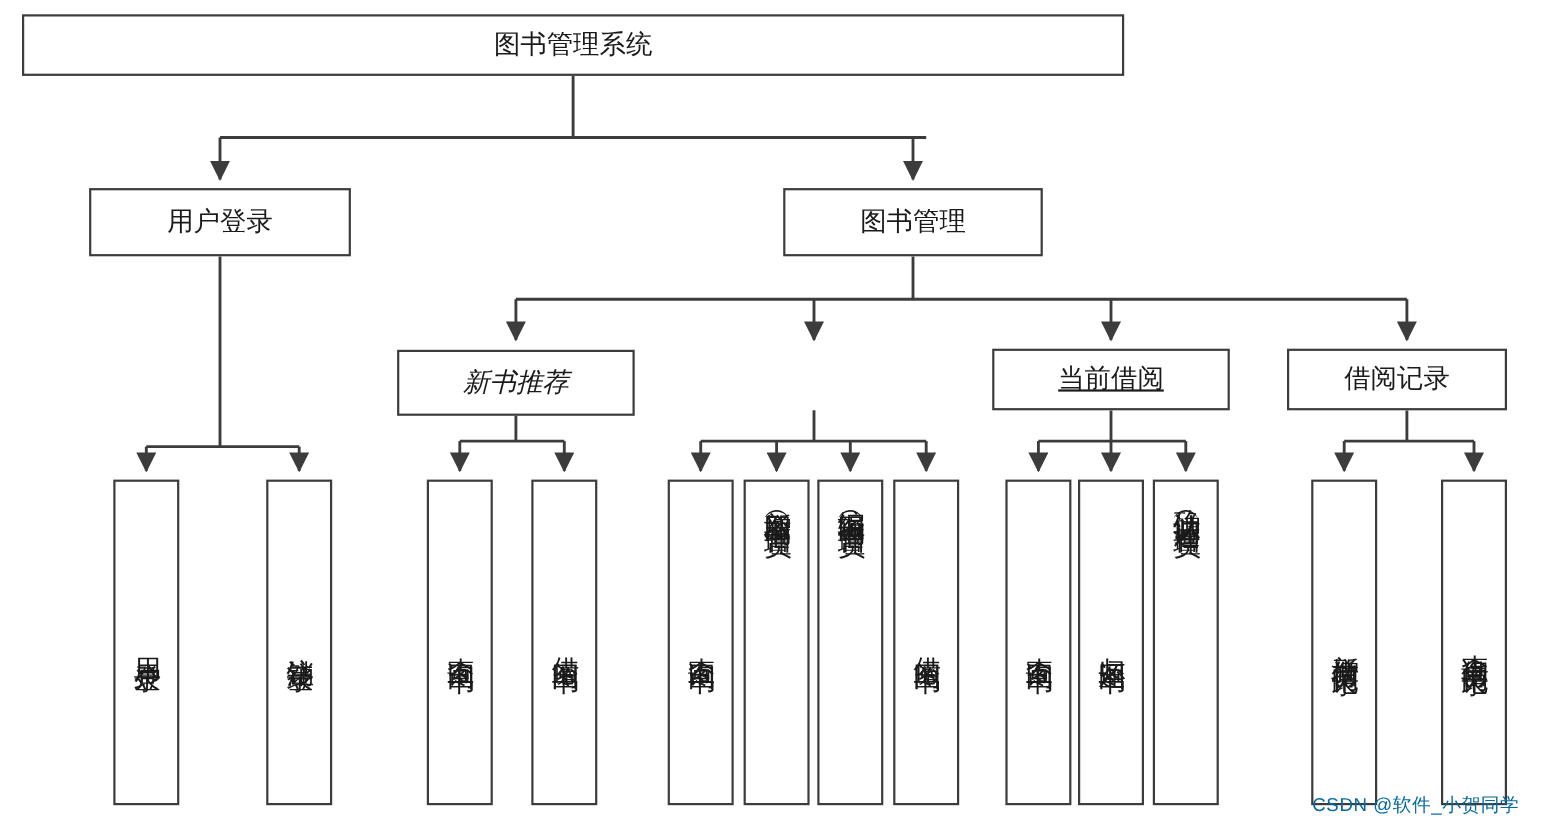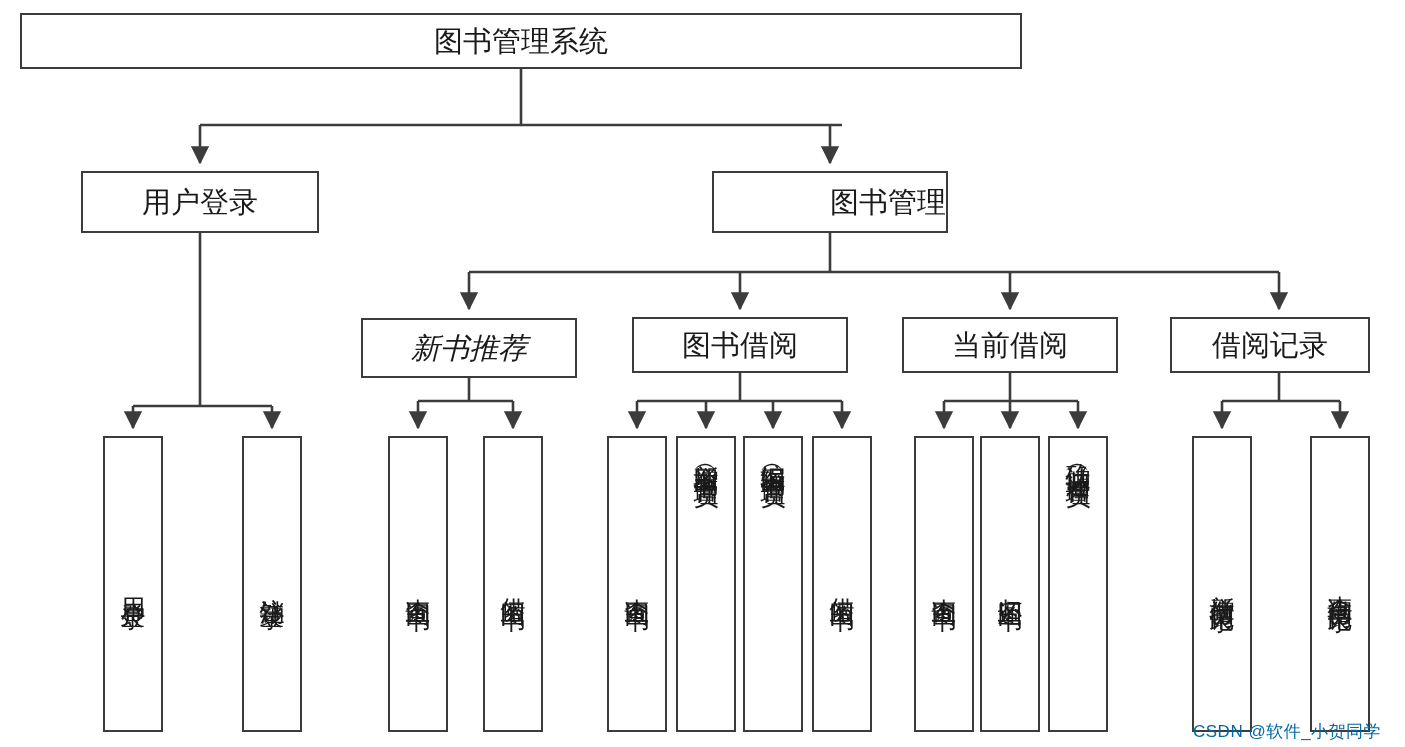--- a/index.html
+++ b/index.html
@@ -35,21 +35,21 @@
     justify-content: center;
     color: #1a1a1a;
   }
   .node .label {
     display: block;
     text-align: center;
     line-height: 1.25;
     white-space: nowrap;
   }
   .node.horizontal .label {
-    font-size: 29px;
+    font-size: 24px;
   }
   .node.vertical {
     align-items: flex-start;
     justify-content: center;
     padding-top: 0;
   }
   .node.vertical .label {
     writing-mode: vertical-rl;
     text-orientation: upright;
     font-size: 25px;
@@ -126,31 +126,28 @@
     </g>
   </svg>
 
   <div class="node horizontal" style="left: 20px; top: 13px; width: 1002px; height: 56px;">
     <span class="label">图书管理系统</span>
   </div>
 
   <div class="node horizontal" style="left: 81px; top: 171px; width: 238px; height: 62px;">
     <span class="label">用户登录</span>
   </div>
-  <div class="node horizontal" style="left: 712px; top: 171px; width: 236px; height: 62px; justify-content: flex-end;">
+  <div class="node horizontal" style="left: 712px; top: 171px; width: 236px; height: 62px;">
     <span class="label">图书管理</span>
   </div>
 
   <div class="node horizontal" style="left: 361px; top: 318px; width: 216px; height: 60px; font-style: italic;">
     <span class="label">新书推荐</span>
   </div>
-  <div class="node horizontal" style="left: 632px; top: 317px; width: 216px; height: 56px;">
-    <span class="label">图书借阅</span>
-  </div>
-  <div class="node horizontal" style="left: 902px; top: 317px; width: 216px; height: 56px;">
+  <div class="node horizontal" style="left: 902px; top: 317px; width: 216px; height: 56px; text-decoration: underline;">
     <span class="label">当前借阅</span>
   </div>
   <div class="node horizontal" style="left: 1170px; top: 317px; width: 200px; height: 56px;">
     <span class="label">借阅记录</span>
   </div>
 
   <div class="node vertical center" style="left: 103px; top: 436px; width: 60px; height: 296px;">
     <span class="label" style="padding-top: 0px;">用户登录</span>
   </div>
   <div class="node vertical center" style="left: 242px; top: 436px; width: 60px; height: 296px;">

